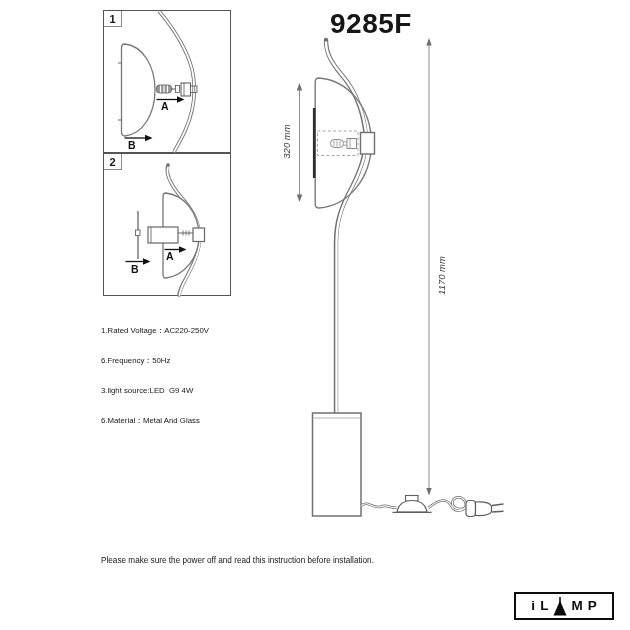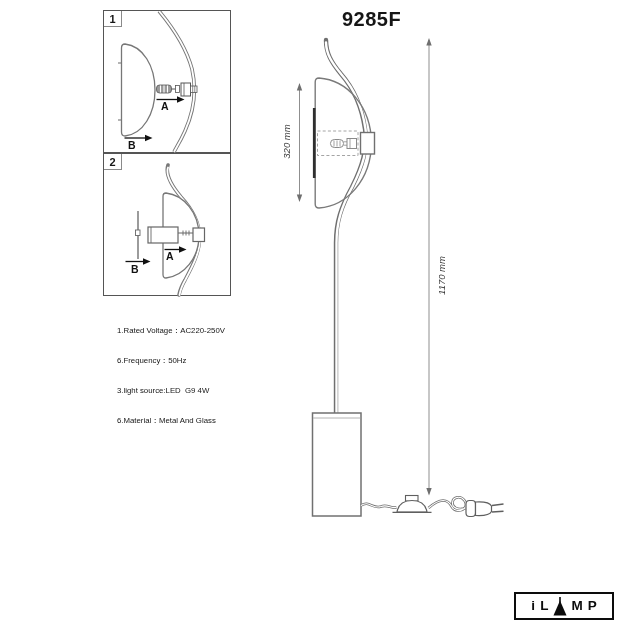--- a/index.html
+++ b/index.html
@@ -2,38 +2,38 @@
 <html><head>
 <meta charset="utf-8">
 <style>
   html,body{margin:0;padding:0;}
   body{
     width:630px;height:630px;position:relative;background:#ffffff;
     font-family:"Liberation Sans",sans-serif;color:#161616;overflow:hidden;
   }
   .abs{position:absolute;}
   
-  .title{left:342px;top:8px;font-size:20px;font-weight:bold;letter-spacing:.5px;}
+  .title{left:330px;top:8px;font-size:28px;font-weight:bold;letter-spacing:.5px;}
   
   .stepbox{width:128px;height:143px;border:1px solid #555;background:#fff;box-sizing:border-box;}
   .stepbox svg{position:absolute;left:0;top:0;}
   .stepnum{
     position:absolute;left:0;top:0;width:17px;height:15px;
     border-right:1px solid #8a8a8a;border-bottom:1px solid #8a8a8a;
     font-size:11px;font-weight:bold;display:flex;align-items:center;justify-content:center;
     background:#fff;z-index:2;
   }
   .diaglabel{position:absolute;font-size:10.5px;font-weight:bold;color:#111;z-index:2;}
   
   .vlabel{
     position:absolute;width:60px;text-align:center;font-size:9.5px;font-style:italic;
     color:#3c3c3c;transform:rotate(-90deg);transform-origin:center;white-space:nowrap;
   }
   
-  .specs{left:117px;top:306px;font-size:7.8px;line-height:10px;white-space:pre;}
+  .specs{left:101px;top:306px;font-size:7.8px;line-height:10px;white-space:pre;}
   
   .caution{left:101px;top:535px;font-size:8.2px;line-height:10.6px;white-space:pre;}
   .caution .head{font-weight:bold;font-size:8.6px;line-height:11px;}
   
   .logo{
     left:514px;top:592px;width:96px;height:24px;border:2.5px solid #0c0c0c;
     display:flex;align-items:center;justify-content:center;background:#fff;
   }
   .logo .ltr{font-size:13.5px;font-weight:bold;color:#0c0c0c;margin:0 2.5px;line-height:1;}
   .logo svg{display:block;margin:0 1px;}
@@ -188,20 +188,21 @@
 </div>
 
 <div class="abs specs">
   <div>1.Rated Voltage：AC220-250V</div>
   <div>6.Frequency：50Hz</div>
   <div>3.light source:LED  G9 4W</div>
   <div>6.Material：Metal And Glass</div>
 </div>
 
 <div class="abs caution">
+  <div>Please make sure the power off and read this instruction before installation.</div>
   
   
   
   
 </div>
 
 <div class="abs logo">
   <span class="ltr">i</span>
   <span class="ltr">L</span>
   <svg width="16" height="19" viewBox="0 0 16 19">

